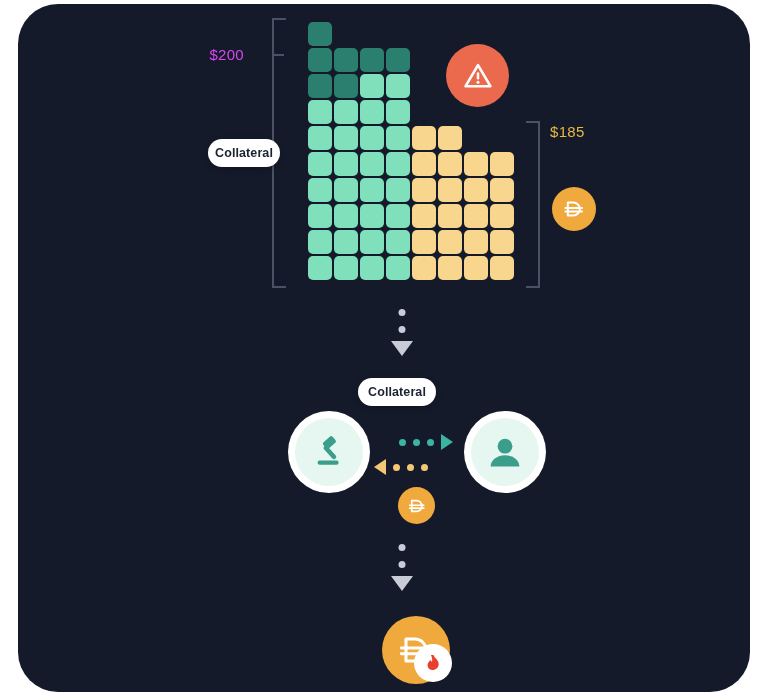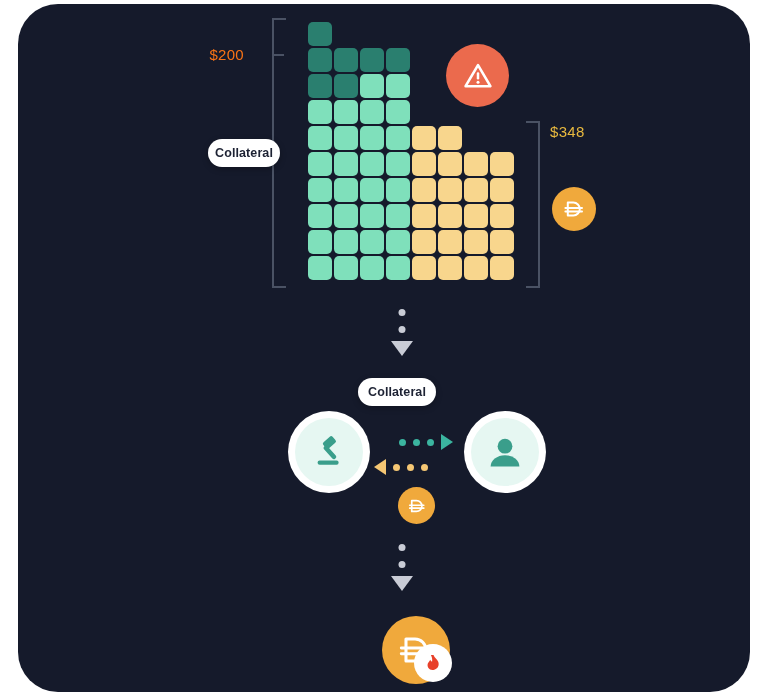--- a/index.html
+++ b/index.html
@@ -85,25 +85,25 @@
 </style>
 </head>
 <body>
 
 <div id="stage">
   <div class="card">
 
     <div class="bracket left abs" style="left:254px;top:14px;width:14px;height:270px;"></div>
     <div class="tick abs" style="left:254px;top:50px;"></div>
 
-    <div class="vlabel" style="left:226px;top:42px;transform:translateX(-100%);color:#f97316;text-align:right;">$200</div>
+    <div class="vlabel" style="left:226px;top:42px;transform:translateX(-100%);color:#d946ef;text-align:right;">$200</div>
 
     <div class="bracket right abs" style="left:508px;top:117px;width:14px;height:167px;"></div>
 
-    <div class="vlabel" style="left:532px;top:119px;color:#e8b93f;">$348</div>
+    <div class="vlabel" style="left:532px;top:119px;color:#e8b93f;">$185</div>
 
     <div id="grid">
         <div class="blk" style="left: 0px; top: 0px; width: 24px; height: 24px; background: rgb(42, 127, 111);"></div>
         <div class="blk" style="left: 0px; top: 26px; width: 24px; height: 24px; background: rgb(42, 127, 111);"></div>
         <div class="blk" style="left: 26px; top: 26px; width: 24px; height: 24px; background: rgb(42, 127, 111);"></div>
         <div class="blk" style="left: 52px; top: 26px; width: 24px; height: 24px; background: rgb(42, 127, 111);"></div>
         <div class="blk" style="left: 78px; top: 26px; width: 24px; height: 24px; background: rgb(42, 127, 111);"></div>
         <div class="blk" style="left: 0px; top: 52px; width: 24px; height: 24px; background: rgb(42, 127, 111);"></div>
         <div class="blk" style="left: 26px; top: 52px; width: 24px; height: 24px; background: rgb(42, 127, 111);"></div>
         <div class="blk" style="left: 52px; top: 52px; width: 24px; height: 24px; background: rgb(127, 224, 187);"></div>

